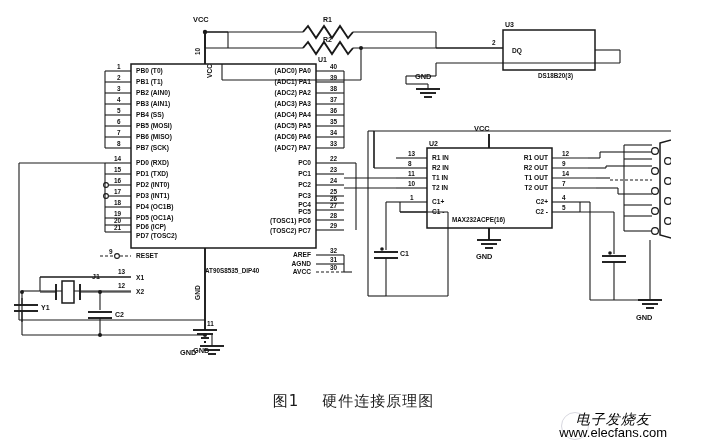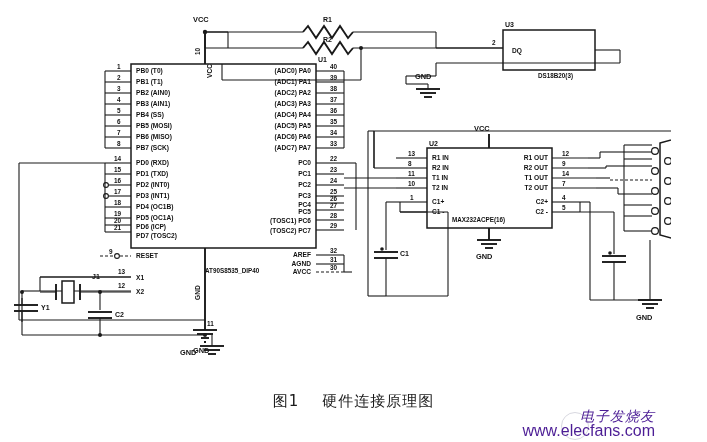--- a/index.html
+++ b/index.html
@@ -32,37 +32,37 @@
   }
   #figure-caption {
     font-family: "DejaVu Sans", sans-serif;
     font-size: 15px;
     color: #1a1a1a;
     letter-spacing: 1px;
     white-space: pre;
   }
   .wm {
     position: absolute;
-    right: 16px;
+    right: 4px;
     bottom: 2px;
-    text-align: right;
-    color: #4c1d95;
+    text-align: center;
+    color: #000000;
     user-select: none;
     line-height: 1.05;
   }
   .wm-cn {
     font-family: "DejaVu Sans", sans-serif;
     font-size: 14px;
     font-style: italic;
     letter-spacing: 1px;
     display: block;
   }
   .wm-url {
     font-family: "Liberation Sans", sans-serif;
-    font-size: 16px;
+    font-size: 13px;
     display: block;
   }
   .wm-logo {
     position: absolute;
     right: 82px;
     bottom: 2px;
     width: 26px;
     height: 26px;
     border: 1.5px solid #d8d8e0;
     border-radius: 50%;

